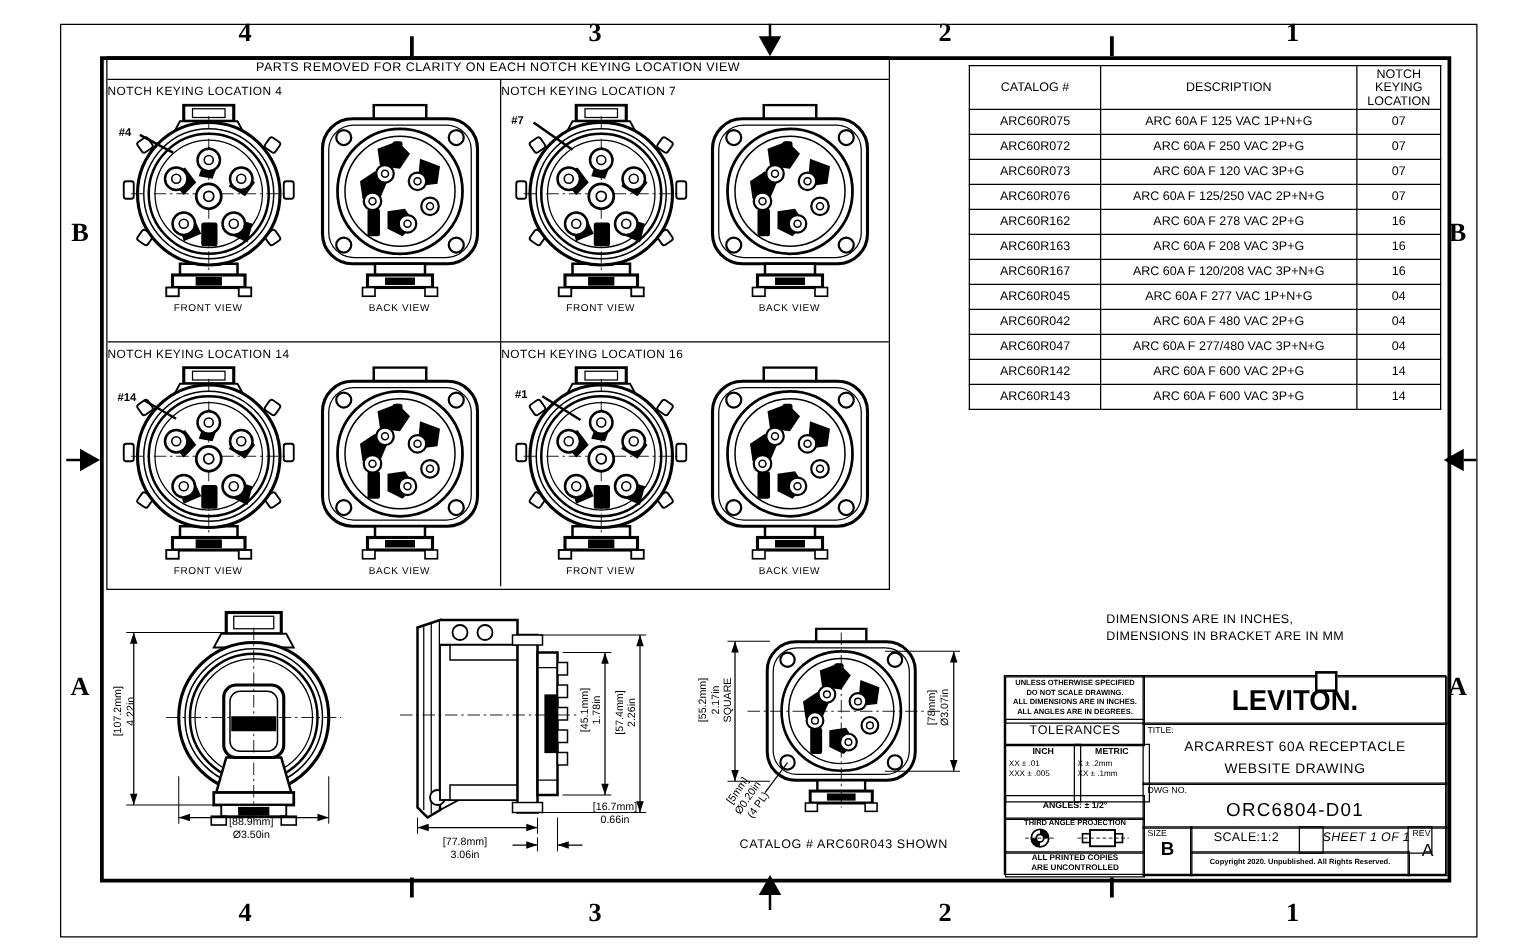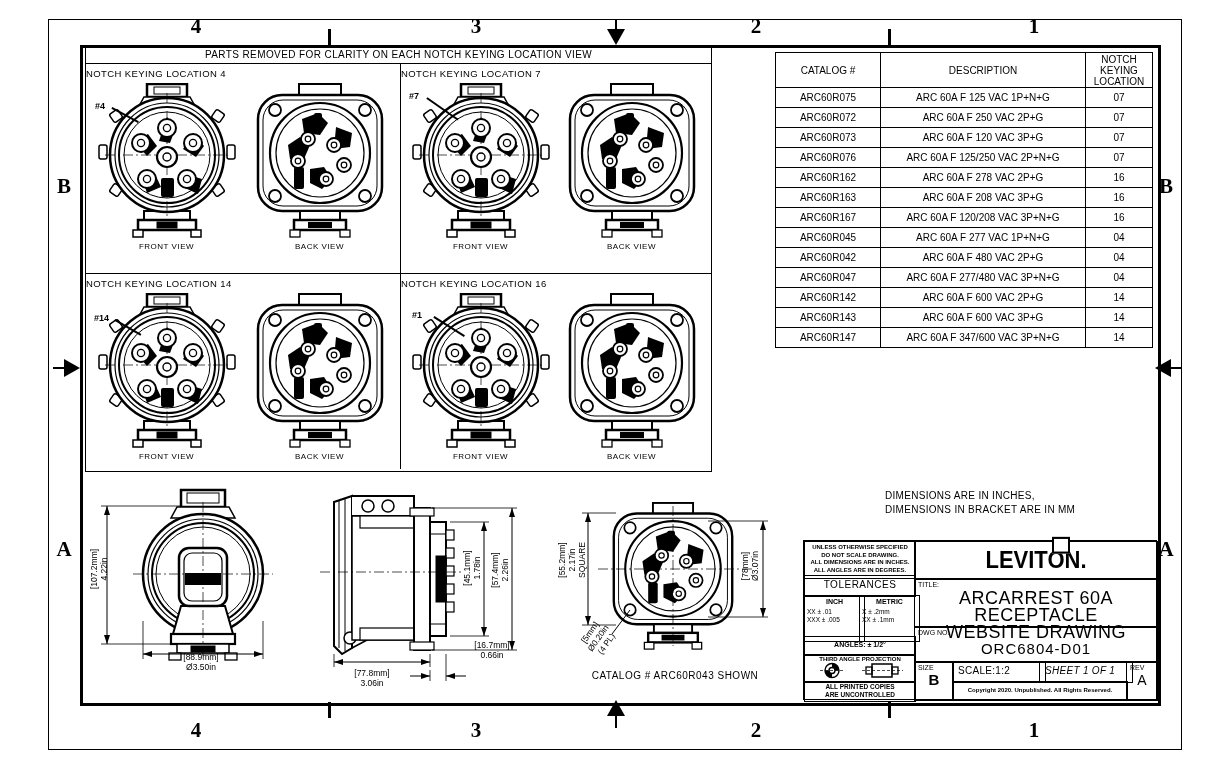--- a/index.html
+++ b/index.html
@@ -51,25 +51,25 @@
   .tol-title{font-size:10px;text-align:center;line-height:18px;letter-spacing:.5px;}
   .tol-sub{font-size:6.5px;line-height:8px;padding:2px 2px;}
   .tol-sub .lbl{text-align:center;font-weight:bold;font-size:7px;margin-bottom:2px;}
   .angles{font-size:7px;text-align:center;line-height:16px;font-weight:bold;}
   .proj-lbl{font-size:6px;text-align:center;font-weight:bold;margin-top:1px;}
   .uncontrolled{font-size:6.5px;line-height:8px;text-align:center;font-weight:bold;padding-top:1px;}
   .leviton{display:flex;align-items:center;justify-content:center;height:100%;}
   .leviton-text{font-weight:900;font-size:22px;letter-spacing:0px;position:relative;transform:scaleY(1.05);}
   .logo-sq{position:absolute;width:14px;height:12px;border:2.5px solid #000;top:-10px;left:66%;background:#fff;}
   .cell-label{font-size:7px;position:absolute;left:3px;top:2px;}
-  .title-lines{text-align:center;font-size:18px;line-height:17px;margin-top:11px;letter-spacing:.5px;}
+  .title-lines{text-align:center;font-size:11px;line-height:17px;margin-top:11px;letter-spacing:.5px;}
   .dwg-num{text-align:center;font-size:15px;margin-top:13px;letter-spacing:1px;}
   .size-val{text-align:center;font-size:15px;font-weight:bold;margin-top:9px;}
   .rev-val{text-align:center;font-size:14px;margin-top:10px;}
-  .scale-val{font-size:10px;line-height:18px;padding-left:5px;letter-spacing:.3px;}
+  .scale-val{font-size:10px;line-height:18px;padding-left:18px;letter-spacing:.3px;}
   .copyright{font-size:6px;font-weight:bold;text-align:center;line-height:16px;}
 </style>
 </head>
 <body>
 
 <svg width="0" height="0" style="position:absolute" aria-hidden="true">
   <defs>
     <symbol id="sym-front" viewBox="0 0 140 156">
       <g stroke="#000" fill="#fff">
         <rect x="50" y="1" width="40" height="13" stroke-width="2.5"></rect>
@@ -341,25 +341,20 @@
         <td>04</td>
       </tr>
       <tr>
         <td>ARC60R142</td>
         <td>ARC 60A F 600 VAC 2P+G</td>
         <td>14</td>
       </tr>
       <tr>
         <td>ARC60R143</td>
         <td>ARC 60A F 600 VAC 3P+G</td>
-        <td>14</td>
-      </tr>
-      <tr>
-        <td>ARC60R147</td>
-        <td>ARC 60A F 347/600 VAC 3P+N+G</td>
         <td>14</td>
       </tr>
     </tbody>
 </table>
 
 <div class="note" style="left:885px;top:489px;width:260px;">
   <div>DIMENSIONS ARE IN INCHES,</div>
   <div>DIMENSIONS IN BRACKET ARE IN MM</div>
 </div>
 

